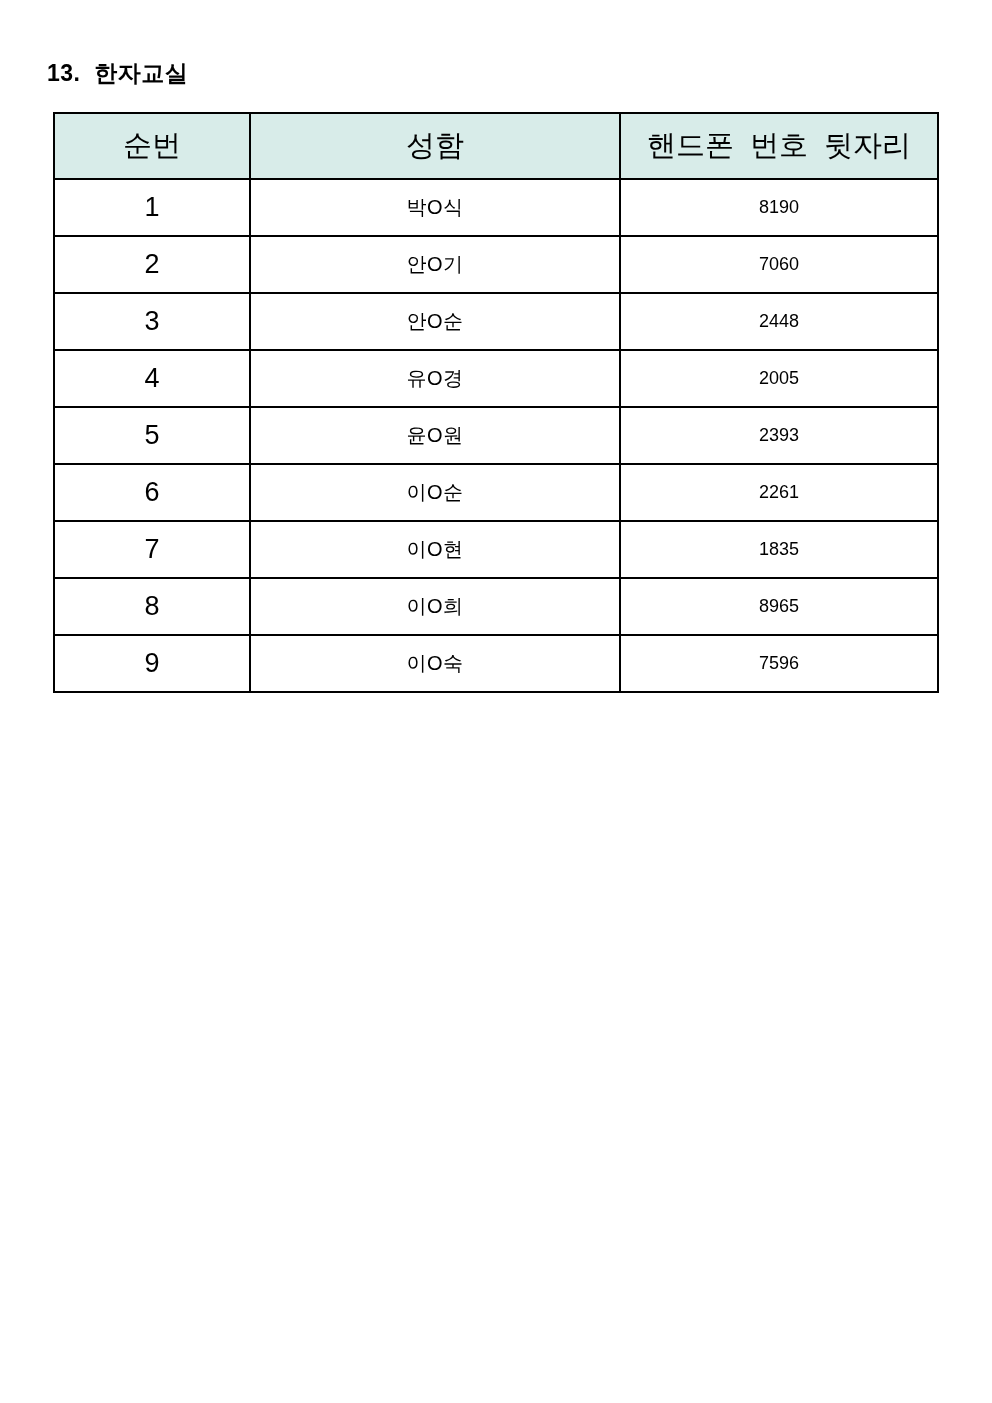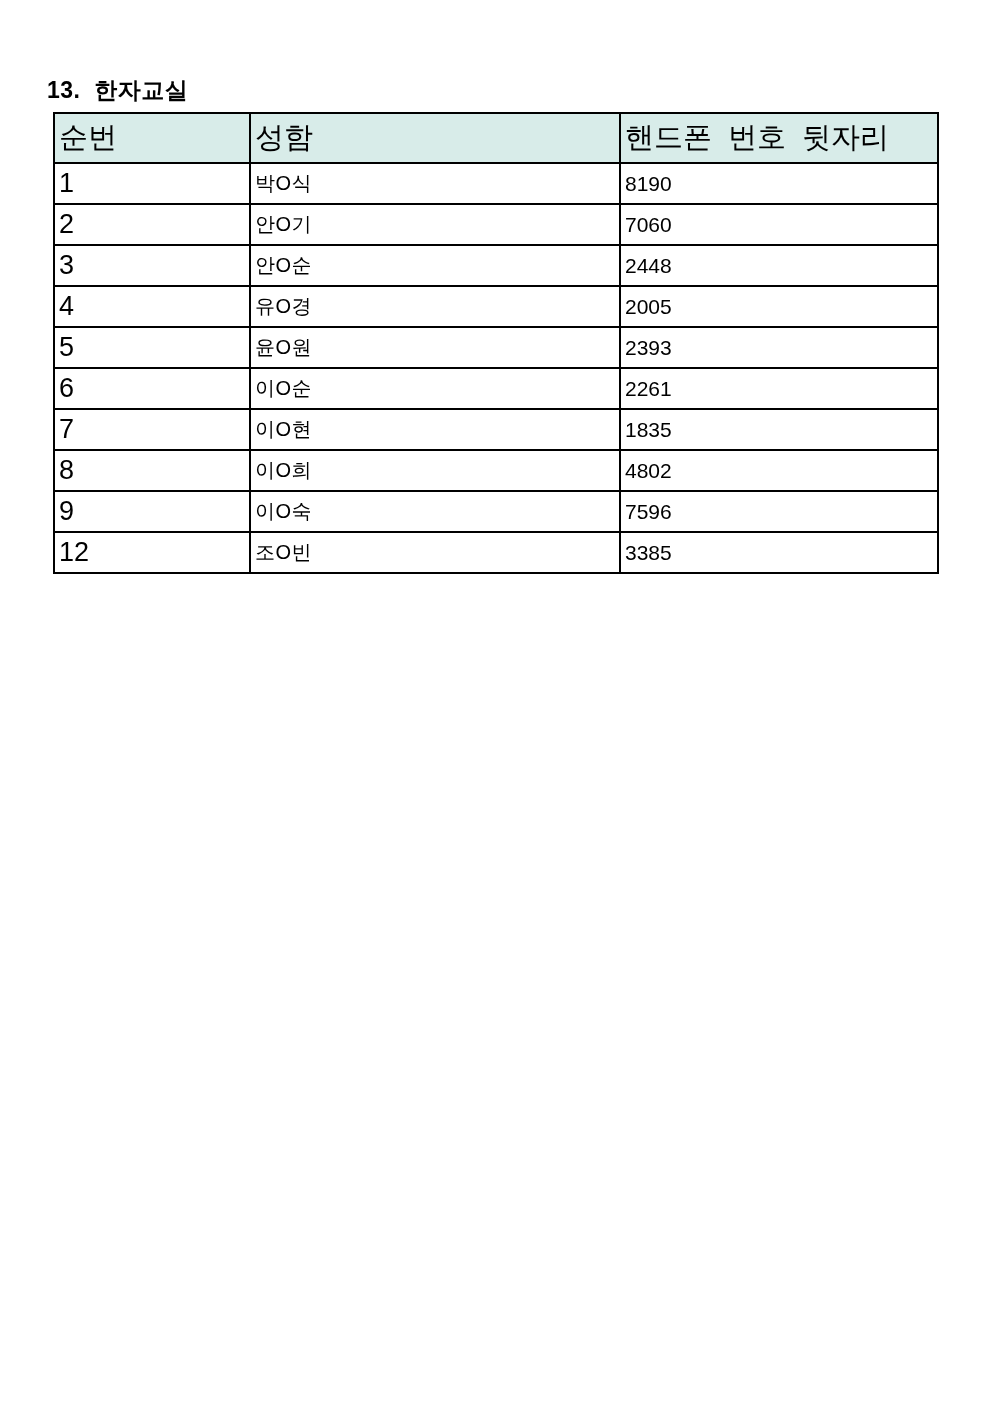--- a/index.html
+++ b/index.html
@@ -27,56 +27,55 @@
     inset: 0;
   }
   .doc-title {
     position: absolute;
     left: 47px;
     top: 58px;
     font-size: 23px;
     font-weight: bold;
     white-space: pre;
     letter-spacing: 0.5px;
-    margin-top: 17px;
   }
   table.roster {
     position: absolute;
     left: 53px;
     top: 112px;
     width: 884px;
     border-collapse: collapse;
     table-layout: fixed;
   }
   table.roster col.c-no    { width: 196px; }
   table.roster col.c-name  { width: 370px; }
   table.roster col.c-phone { width: 318px; }
   table.roster th,
   table.roster td {
     border: 2px solid var(--border-color);
-    text-align: left;
+    text-align: center;
     vertical-align: middle;
-    padding: 4px;
+    padding: 12px;
     overflow: hidden;
     white-space: nowrap;
   }
   table.roster th {
     background: var(--header-bg);
     height: 40px;
     font-size: 29px;
     font-weight: normal;
     word-spacing: 8px;
   }
   table.roster td {
     height: 37px;
     background: #ffffff;
   }
   td.cell-no    { font-size: 27px; }
   td.cell-name  { font-size: 20px; letter-spacing: 0.5px; }
-  td.cell-phone { font-size: 21px; border-radius: 12px; }
+  td.cell-phone { font-size: 18px; border-radius: 12px; }
 </style>
 </head>
 <body>
 
 <div class="doc-page">
 
   <div class="doc-title">13.  한자교실</div>
 
   <table class="roster">
     <colgroup>
@@ -123,28 +122,23 @@
         <td class="cell-phone">2261</td>
       </tr>
       <tr>
         <td class="cell-no">7</td>
         <td class="cell-name">이O현</td>
         <td class="cell-phone">1835</td>
       </tr>
       <tr>
         <td class="cell-no">8</td>
         <td class="cell-name">이O희</td>
-        <td class="cell-phone">4802</td>
+        <td class="cell-phone">8965</td>
       </tr>
       <tr>
         <td class="cell-no">9</td>
         <td class="cell-name">이O숙</td>
         <td class="cell-phone">7596</td>
-      </tr>
-      <tr>
-        <td class="cell-no">12</td>
-        <td class="cell-name">조O빈</td>
-        <td class="cell-phone">3385</td>
       </tr>
     </tbody>
   </table>
 
 </div>
 
 </body></html>

